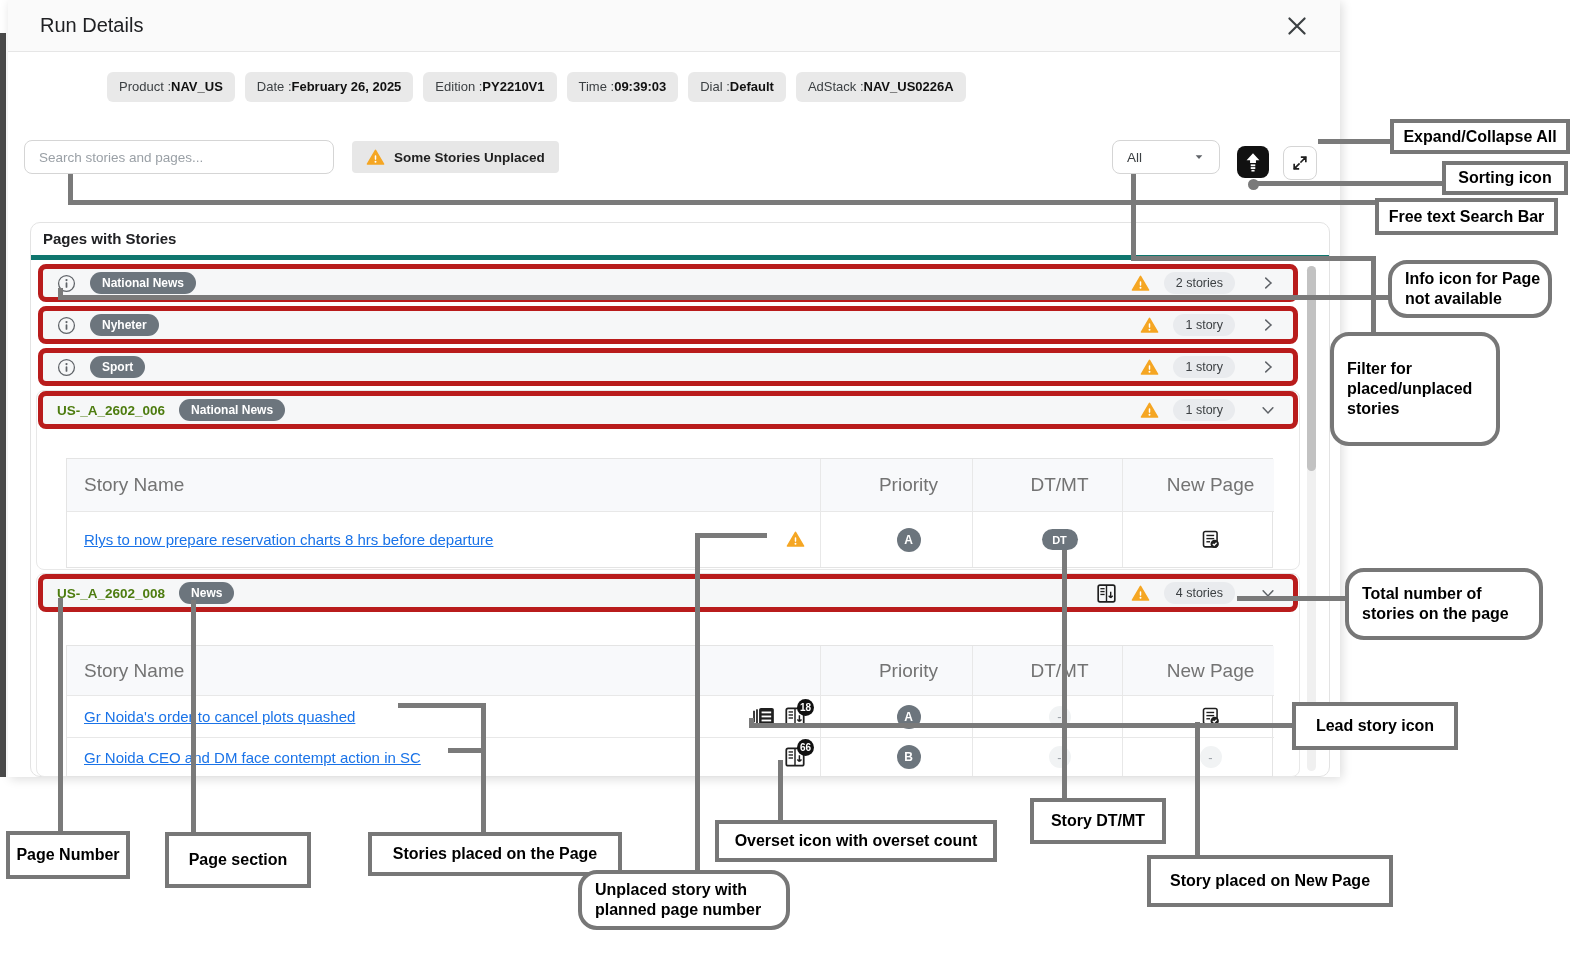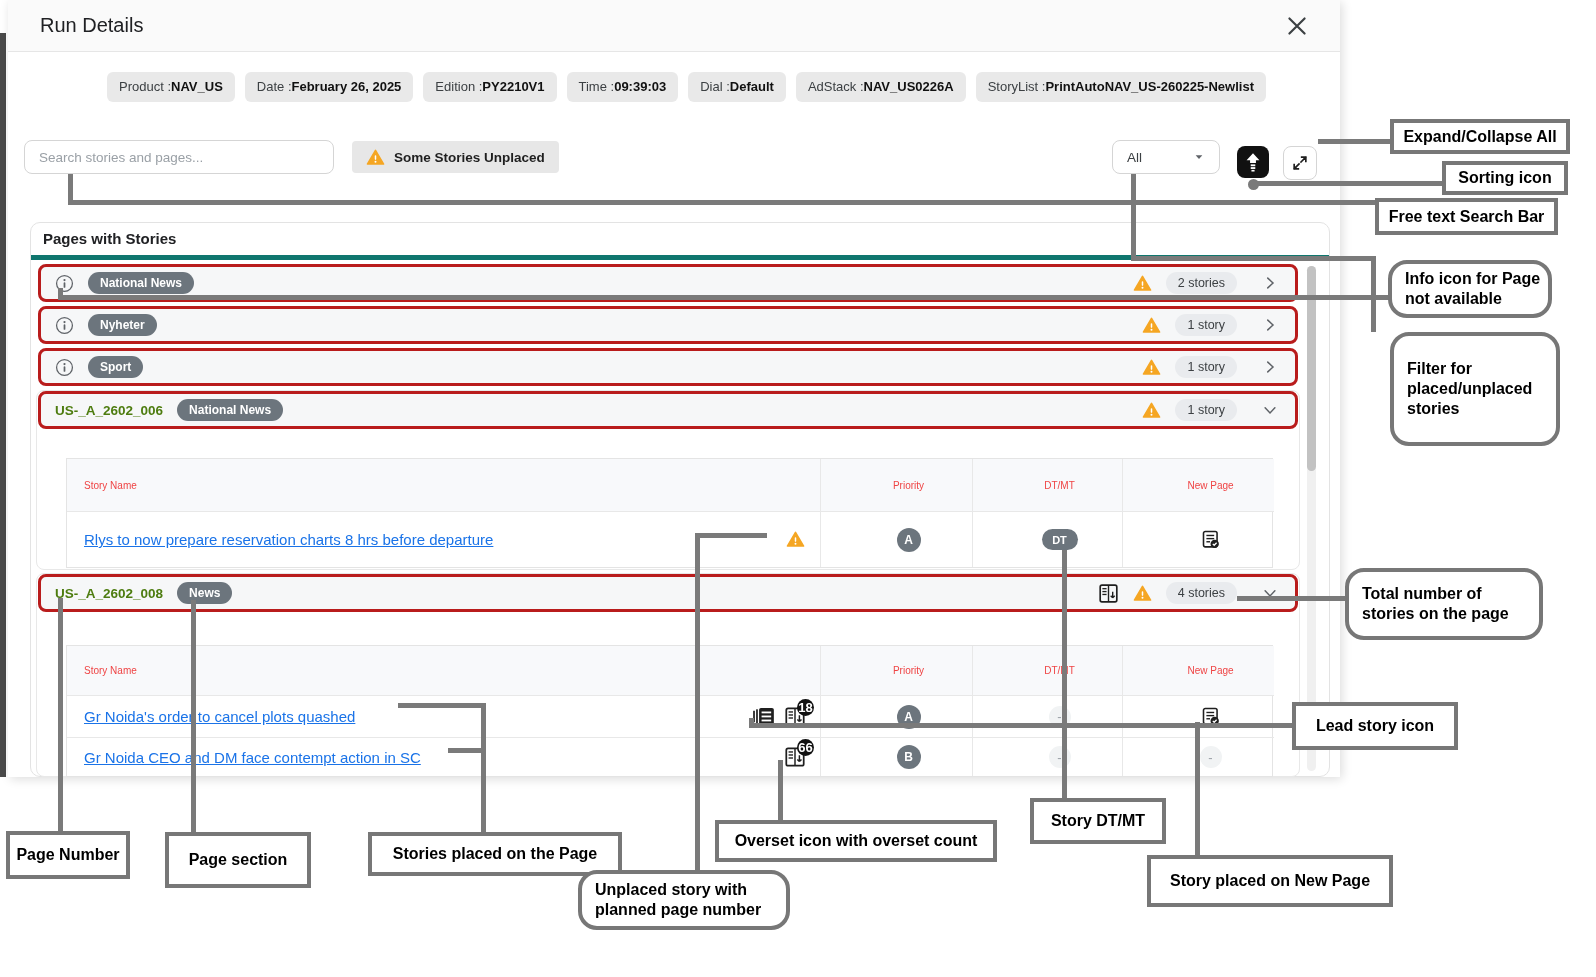--- a/index.html
+++ b/index.html
@@ -35,49 +35,49 @@
              display:flex; align-items:center; justify-content:center; }
   .expbtn { left:1283px; top:146px; width:34px; height:34px; background:#fff; border:1px solid #d5d5d5;
             border-radius:8px; display:flex; align-items:center; justify-content:center; }
 
   
   .panel { left:30px; top:222px; width:1300px; height:555px; border:1px solid #e3e3e3; border-radius:10px; background:#fff; }
   .panel-head { left:31px; top:222px; width:1298px; height:38px; border-bottom:5px solid #0f766e;
                 display:flex; align-items:center; padding-left:12px; font-size:15px; font-weight:600; color:#202124; }
   .wrapbox { border:1px solid #e8e8e8; border-radius:8px; background:#fff; }
 
-  .srow { left:38px; width:1260px; height:38px; background:#f6f7f8; border:3px solid #b91c1c; border-radius:8px;
+  .srow { left:38px; width:1260px; height:38px; background:#f6f7f8; border:5px solid #b91c1c; border-radius:8px;
           display:flex; align-items:center; gap:14px; padding:0 16px 0 14px; cursor:pointer; }
   .srow .grow { flex:1; }
   .badge { height:22px; line-height:22px; background:#6c757d; color:#fff; border-radius:11px;
            padding:0 12px; font-size:12px; font-weight:700; white-space:nowrap; }
   .pill { height:22px; line-height:22px; background:#e9ebee; color:#3c4043; border-radius:11px;
           padding:0 12px; font-size:12.5px; white-space:nowrap; }
   .pagename { font-size:13.5px; font-weight:600; color:#4d7c0f; }
   .chev { margin-left:10px; }
 
   
   .tbl { border:1px solid #e4e4e4; background:#fff; }
   .trow { display:grid; grid-template-columns:753px 152px 150px 152px; }
-  .th { background:#f8f9fb; font-size:10px; font-weight:500; color:#ef4444;
+  .th { background:#f8f9fb; font-size:19px; font-weight:500; color:#737373;
         display:flex; align-items:center; }
   .td { display:flex; align-items:center; border-top:1px solid #e8e8e8; }
   .cleft { padding-left:17px; }
   .ccenter { justify-content:center; }
   .cb { border-left:1px solid #e8e8e8;padding-left:24px; }
   .slink { font-size:15px; color:#1a73e8; text-decoration:underline; cursor:pointer; white-space:nowrap; }
   .pcircle { width:24px; height:24px; border-radius:50%; background:#6c757d; color:#fff;
              font-size:12px; font-weight:700; display:flex; align-items:center; justify-content:center; }
   .dtpill { min-width:36px; height:21px; border-radius:11px; background:#6c757d; color:#fff;
             font-size:11px; font-weight:700; display:flex; align-items:center; justify-content:center; padding:0 9px; }
   .dashc { width:22px; height:22px; border-radius:50%; background:#f1f3f4; color:#9aa0a6;
            font-size:13px; display:flex; align-items:center; justify-content:center; }
   .ovwrap { position:relative; width:22px; height:22px; }
   .ov-badge { position:absolute; top:-7px; right:-8px; width:17px; height:17px; border-radius:50%;
-              background:#111; color:#fff; font-size:13px; font-weight:700;
+              background:#111; color:#fff; font-size:10px; font-weight:700;
               display:flex; align-items:center; justify-content:center; }
 
   
   .sb-track { left:1307px; top:266px; width:9px; height:505px; background:#f0f0f0; border-radius:5px; }
   .sb-thumb { left:1307px; top:266px; width:9px; height:205px; background:#c2c2c2; border-radius:5px; }
 
   
   .conn { background:#7a7a7a; z-index:6; }
   .dot { width:11px; height:11px; border-radius:50%; background:#7a7a7a; z-index:6; }
   .ann { border:4px solid #777; background:#fff; color:#000; font-size:16px; font-weight:700;
@@ -164,21 +164,20 @@
       </svg>
   </div>
 
   <div class="abs chips">
     <div class="chip"><span>Product :</span><b>NAV_US</b></div>
     <div class="chip"><span>Date :</span><b>February 26, 2025</b></div>
     <div class="chip"><span>Edition :</span><b>PY2210V1</b></div>
     <div class="chip"><span>Time :</span><b>09:39:03</b></div>
     <div class="chip"><span>Dial :</span><b>Default</b></div>
     <div class="chip"><span>AdStack :</span><b>NAV_US0226A</b></div>
-    <div class="chip"><span>StoryList :</span><b>PrintAutoNAV_US-260225-Newlist</b></div>
   </div>
 
   <input class="abs search" placeholder="Search stories and pages..." style="">
   <div class="abs unplaced">
     <svg width="19" height="19">
         <use href="#sym-warn"></use>
       </svg>
     <span>Some Stories Unplaced</span>
   </div>
   <div class="abs ddl">
@@ -387,21 +386,21 @@
   <div class="abs conn" style="left:695px;top:533px;width:72px;height:5px"></div>
   <div class="abs conn" style="left:695px;top:533px;width:5px;height:339px"></div>
   <div class="abs conn" style="left:778px;top:760px;width:5px;height:62px"></div>
   <div class="abs conn" style="left:1062px;top:550px;width:5px;height:252px"></div>
   <div class="abs conn" style="left:1195px;top:722px;width:5px;height:135px"></div>
 
   <div class="abs ann" style="left:1390px;top:119px;width:180px;height:35px">Expand/Collapse All</div>
   <div class="abs ann" style="left:1442px;top:161px;width:126px;height:34px">Sorting icon</div>
   <div class="abs ann" style="left:1375px;top:198px;width:183px;height:37px">Free text Search Bar</div>
   <div class="abs ann left" style="left:1388px;top:260px;width:164px;height:58px">Info icon for Page not available</div>
-  <div class="abs ann left" style="left:1390px;top:332px;width:170px;height:114px">Filter for placed/unplaced stories</div>
+  <div class="abs ann left" style="left:1330px;top:332px;width:170px;height:114px">Filter for placed/unplaced stories</div>
   <div class="abs ann left" style="left:1345px;top:568px;width:198px;height:72px">Total number of stories on the page</div>
   <div class="abs ann" style="left:1292px;top:702px;width:166px;height:48px">Lead story icon</div>
   <div class="abs ann" style="left:6px;top:831px;width:124px;height:48px">Page Number</div>
   <div class="abs ann" style="left:165px;top:832px;width:146px;height:56px">Page section</div>
   <div class="abs ann" style="left:368px;top:832px;width:254px;height:44px">Stories placed on the Page</div>
   <div class="abs ann left" style="left:578px;top:870px;width:212px;height:60px">Unplaced story with planned  page number</div>
   <div class="abs ann" style="left:715px;top:820px;width:282px;height:42px">Overset icon with overset count</div>
   <div class="abs ann" style="left:1030px;top:798px;width:136px;height:46px">Story DT/MT</div>
   <div class="abs ann" style="left:1147px;top:855px;width:246px;height:52px">Story placed on New Page</div>
 

